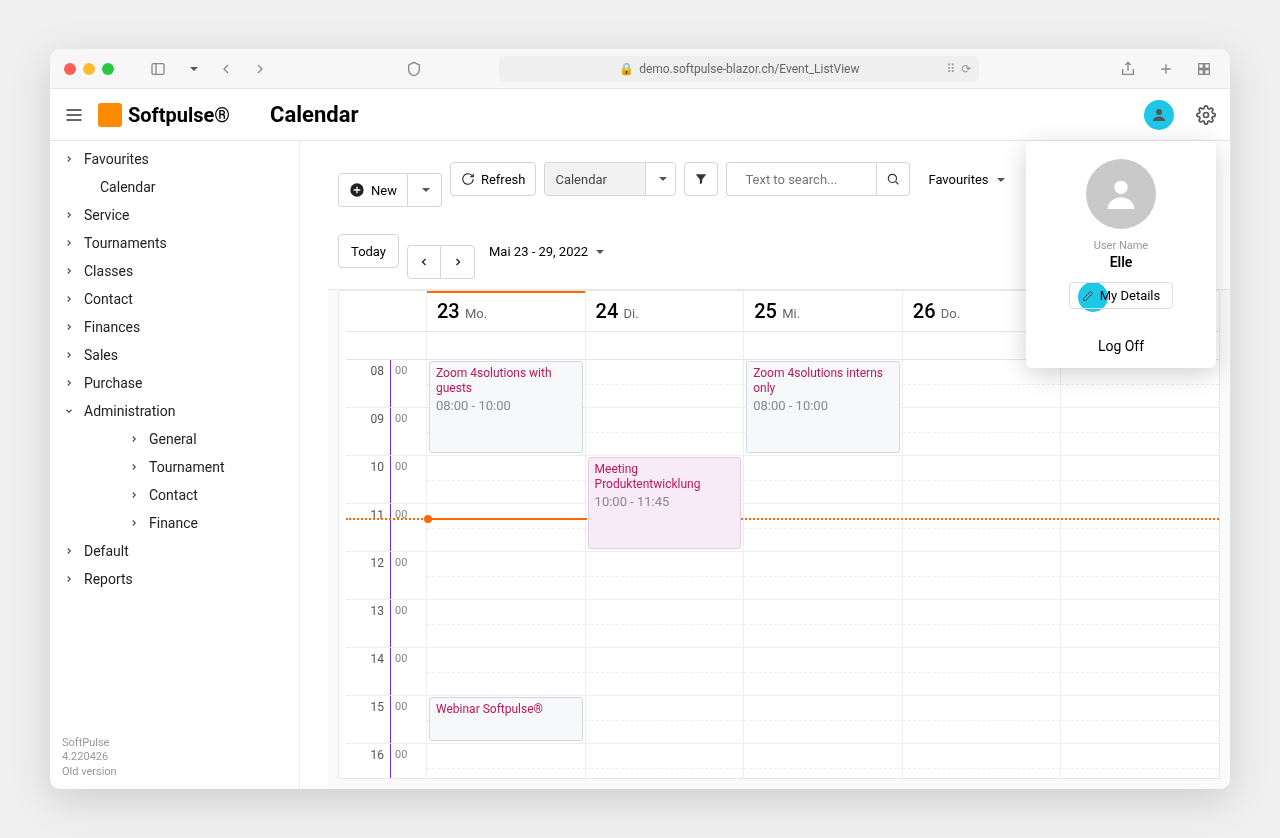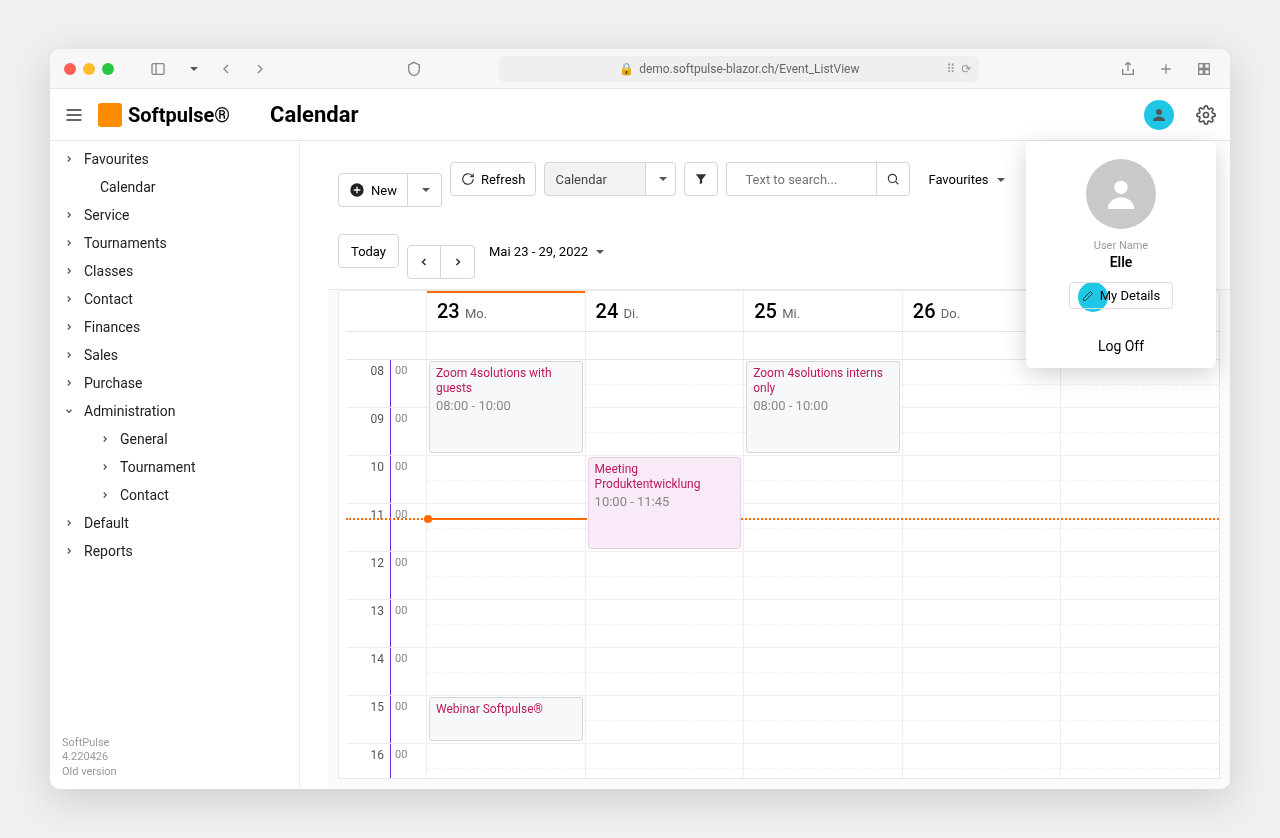--- a/index.html
+++ b/index.html
@@ -31,21 +31,21 @@
 .avatar-dot { width:30px; height:30px; border-radius:50%; background:#1ec7e6; display:flex; align-items:center; justify-content:center; color:#555; }
 .gear { width:24px; height:24px; display:flex; align-items:center; justify-content:center; color:#555; margin-left:8px; }
 
 
 .body { flex:1; display:flex; overflow:hidden;gap:28px; }
 .sidebar { width: 250px; border-right: 1px solid #eee; display:flex; flex-direction:column; font-size: 14px; }
 .nav { flex:1; overflow:auto; padding-top:4px; }
 .nav-item { display:flex; align-items:center; padding: 6px 12px; gap: 8px; cursor:pointer; color:#222; }
 .nav-item .chev { width:14px; color:#555; font-size:12px; display:flex; justify-content:center; }
 .nav-item.sub { padding-left: 28px; }
-.nav-item.sub2 { padding-left: 48px; }
+.nav-item.sub2 { padding-left: 77px; }
 .nav-item.sub2 .chev, .nav-item.sub .chev { width:14px;}
 .sidebar-footer { padding: 10px 12px; font-size:11px; color:#999; line-height:1.3; }
 
 
 .main { flex:1; display:flex; flex-direction:column; overflow:hidden; background:#fafafa; }
 .toolbar { padding: 10px 10px; display:flex; gap:8px; align-items:center; background:#fff; }
 .btn { height:34px; border:1px solid #d5d5d5; border-radius:4px; background:#fff; display:flex; align-items:center; padding:0 10px; font-size:13px; gap:6px; cursor:pointer; }
 .btn.icon-only { padding: 0; width:34px; justify-content:center; }
 .btn-group { display:flex;margin-top:22px; }
 .btn-group .btn:first-child { border-top-right-radius:0; border-bottom-right-radius:0; }
@@ -296,20 +296,28 @@
             <span>Tournament</span>
           </div>
           <div class="nav-item sub2">
             <span class="chev">
               <svg width="10" height="10" viewBox="0 0 24 24" fill="none" stroke="#555" stroke-width="3">
                 <polyline points="9 18 15 12 9 6"></polyline>
               </svg>
             </span>
             <span>Contact</span>
           </div>
+          <div class="nav-item sub2">
+            <span class="chev">
+              <svg width="10" height="10" viewBox="0 0 24 24" fill="none" stroke="#555" stroke-width="3">
+                <polyline points="9 18 15 12 9 6"></polyline>
+              </svg>
+            </span>
+            <span>Finance</span>
+          </div>
           <div class="nav-item">
             <span class="chev">
               <svg width="10" height="10" viewBox="0 0 24 24" fill="none" stroke="#555" stroke-width="3">
                 <polyline points="9 18 15 12 9 6"></polyline>
               </svg>
             </span>
             <span>Default</span>
           </div>
           <div class="nav-item">
             <span class="chev">

